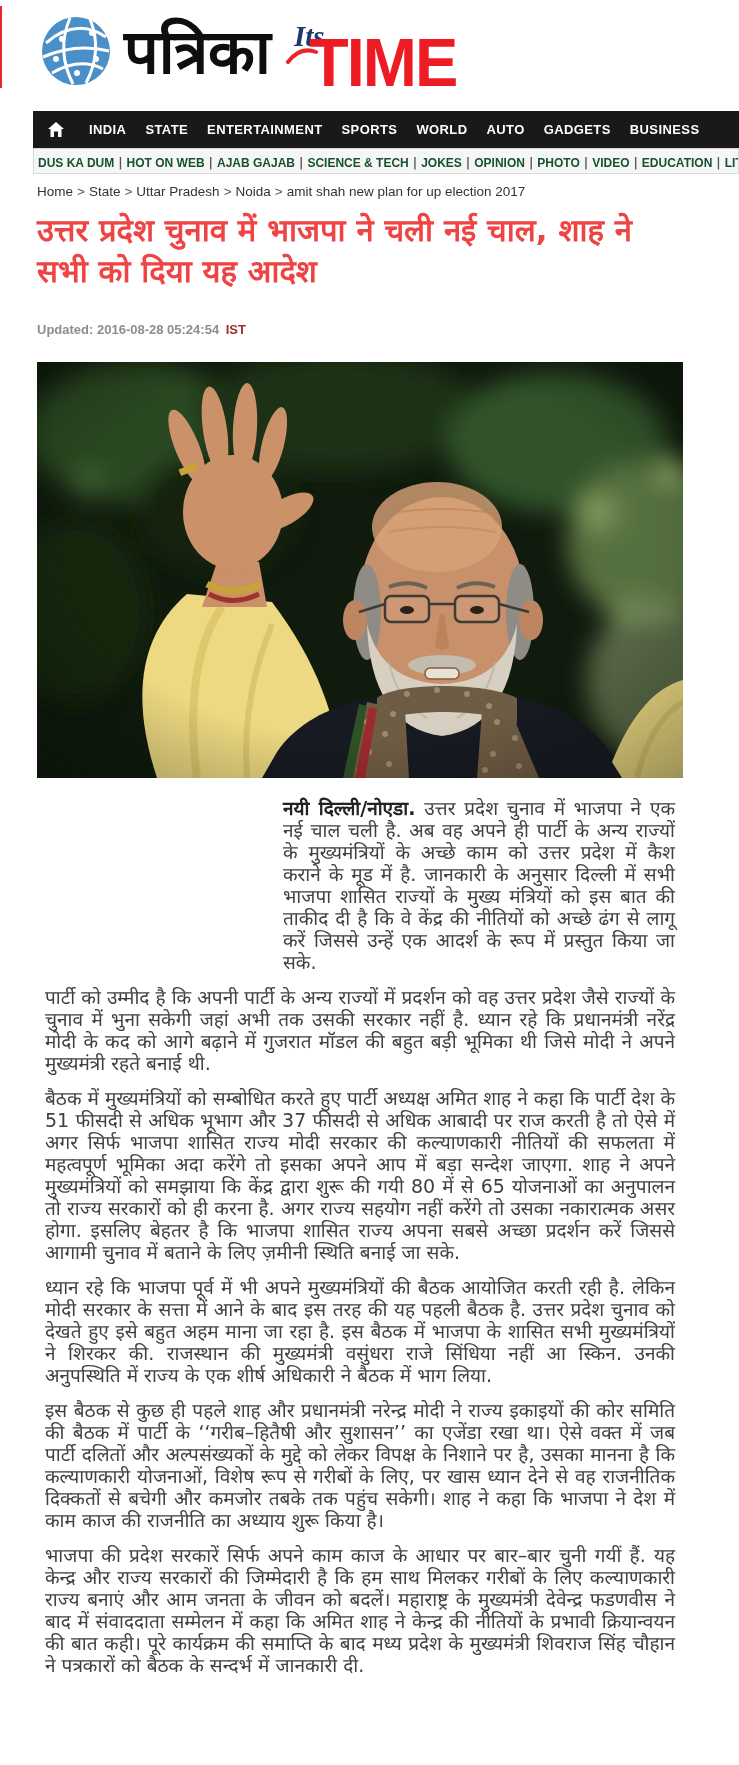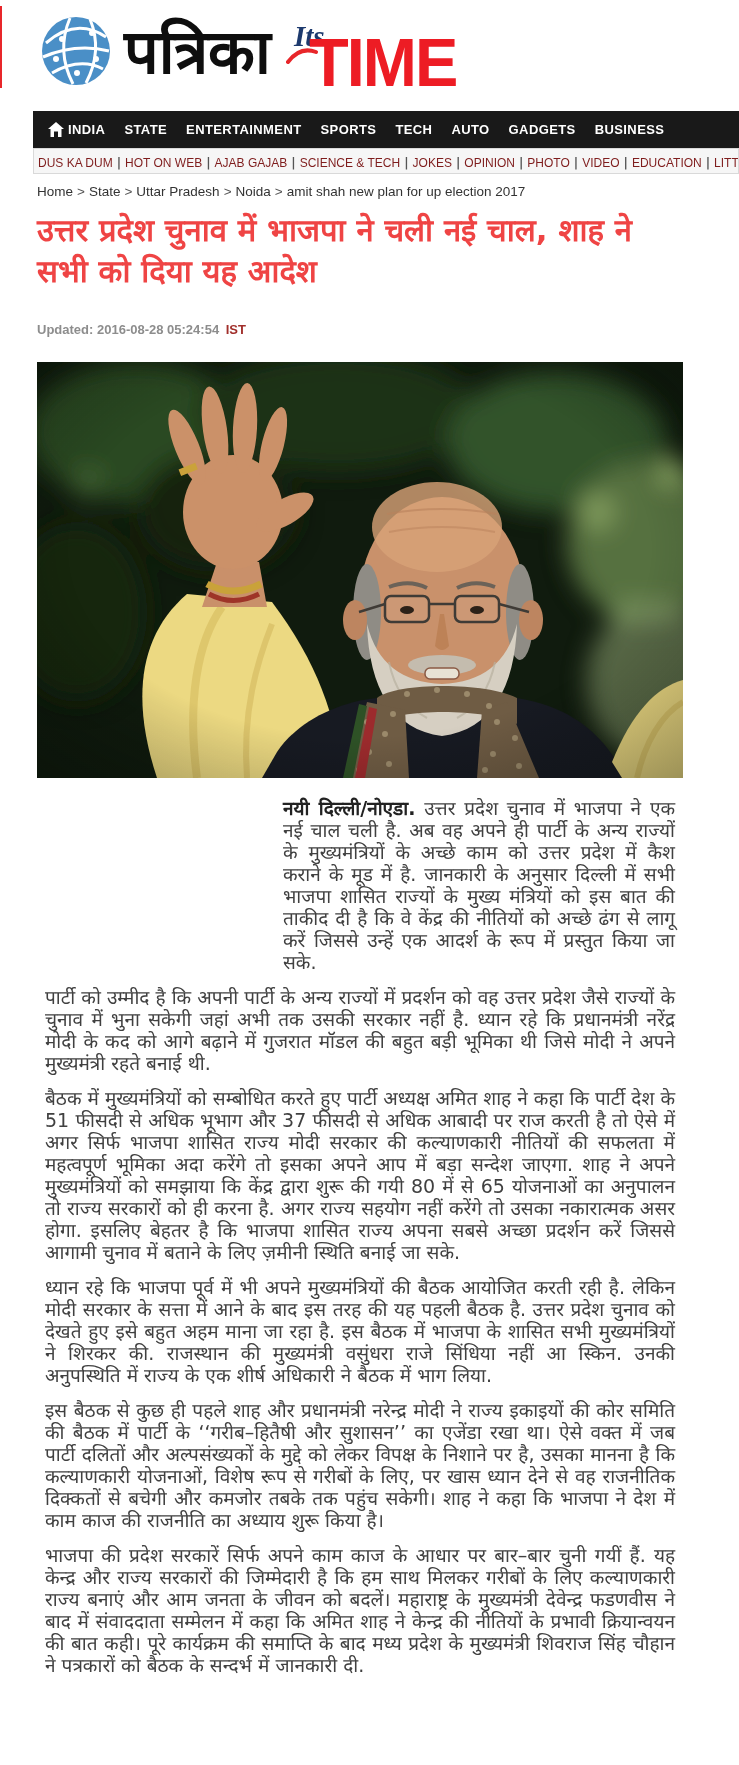--- a/index.html
+++ b/index.html
@@ -12,29 +12,29 @@
         font-weight:bold;color:#0e0e0e;letter-spacing:0;}
   .logo-its{position:absolute;left:294px;top:20px;font-family:"Liberation Serif",serif;
         font-style:italic;font-weight:bold;font-size:29px;color:#1d3a6e;}
   .logo-its .dot{color:#e8262a;font-style:normal;}
   .its-swoosh{position:absolute;left:286px;top:42px;width:42px;height:26px;}
   .logo-time{position:absolute;left:309px;top:22px;font-family:"Liberation Sans",sans-serif;
         font-weight:900;font-size:65px;line-height:78px;color:#ed1c24;letter-spacing:-2px;
         transform:scaleY(1.05);transform-origin:top left;}
   
   .main-nav{position:absolute;left:33px;top:111px;right:0;height:37px;background:#191919;
-        display:flex;align-items:center;gap:3px;padding-left:14px;box-sizing:border-box;}
+        display:flex;align-items:center;gap:24px;padding-left:14px;box-sizing:border-box;}
   .home-btn{width:18px;height:18px;display:inline-block;}
   .nav-item{color:#fff;font-family:"Liberation Sans",sans-serif;font-size:13px;font-weight:bold;
         letter-spacing:.4px;white-space:nowrap;cursor:pointer;}
   
   .sub-nav{position:absolute;left:33px;top:148px;right:0;height:26px;background:#f6f6f6;
         border:1px solid #d9d9d9;box-sizing:border-box;display:flex;align-items:center;
         padding-left:4px;white-space:nowrap;overflow:hidden;}
-  .subnav-item{color:#7f1d1d;font-family:"Liberation Sans",sans-serif;font-size:12px;font-weight:normal;
+  .subnav-item{color:#14532d;font-family:"Liberation Sans",sans-serif;font-size:12px;font-weight:bold;
         cursor:pointer;}
   .subsep{color:#555;font-size:12px;font-weight:bold;margin:0 4px;}
   
   .content{position:absolute;top:184px;left:37px;width:646px;}
   .breadcrumb{font-family:"Liberation Sans",sans-serif;font-size:13.5px;color:#333;height:18px;}
   .crumb{cursor:pointer;}
   .crumb-sep{color:#555;margin:0 4px;}
   h1.headline{margin:8px 0 0;font-size:31px;line-height:41px;font-weight:bold;color:#ef4444;}
   .updated{margin-top:30px;font-family:"Liberation Sans",sans-serif;font-size:13px;
         font-weight:bold;color:#8d8d8d;}
@@ -78,21 +78,21 @@
 
   <div class="main-nav">
     <svg class="home-btn" viewBox="0 0 18 18">
       <path d="M9,1 L17,8 L14.5,8 L14.5,16 L11,16 L11,10.5 L7,10.5 L7,16 L3.5,16 L3.5,8 L1,8 Z" fill="#fff"></path>
     </svg>
     <span style="display:flex;gap:19px;">
         <span class="nav-item">INDIA</span>
         <span class="nav-item">STATE</span>
         <span class="nav-item">ENTERTAINMENT</span>
         <span class="nav-item">SPORTS</span>
-        <span class="nav-item">TECH</span>
+        <span class="nav-item">WORLD</span>
         <span class="nav-item">AUTO</span>
         <span class="nav-item">GADGETS</span>
         <span class="nav-item">BUSINESS</span>
       </span>
   </div>
 
   <div class="sub-nav">
       <span><span class="subnav-item">DUS KA DUM</span><span class="subsep">|</span><span class="subnav-item">HOT ON WEB</span><span class="subsep">|</span><span class="subnav-item">AJAB GAJAB</span><span class="subsep">|</span><span class="subnav-item">SCIENCE &amp; TECH</span><span class="subsep">|</span><span class="subnav-item">JOKES</span><span class="subsep">|</span><span class="subnav-item">OPINION</span><span class="subsep">|</span><span class="subnav-item">PHOTO</span><span class="subsep">|</span><span class="subnav-item">VIDEO</span><span class="subsep">|</span><span class="subnav-item">EDUCATION</span><span class="subsep">|</span><span class="subnav-item">LITTLE S</span></span>
     </div>
 

